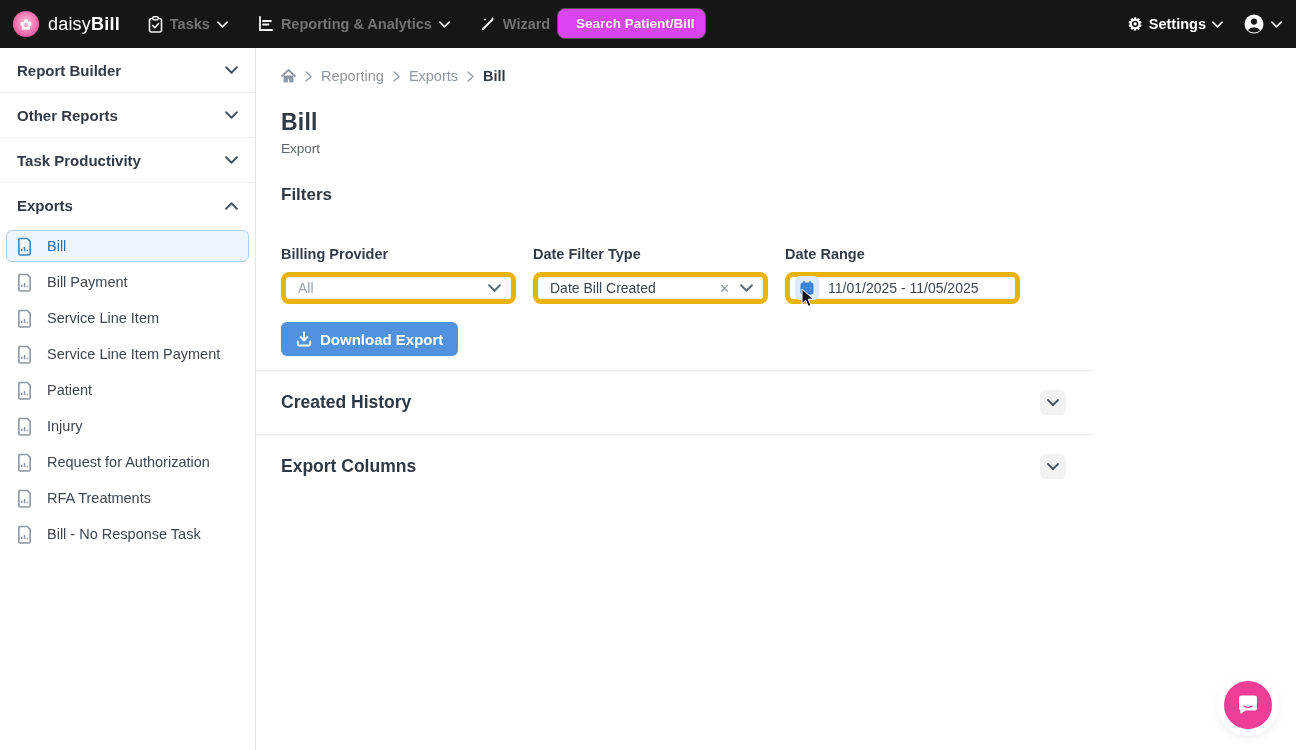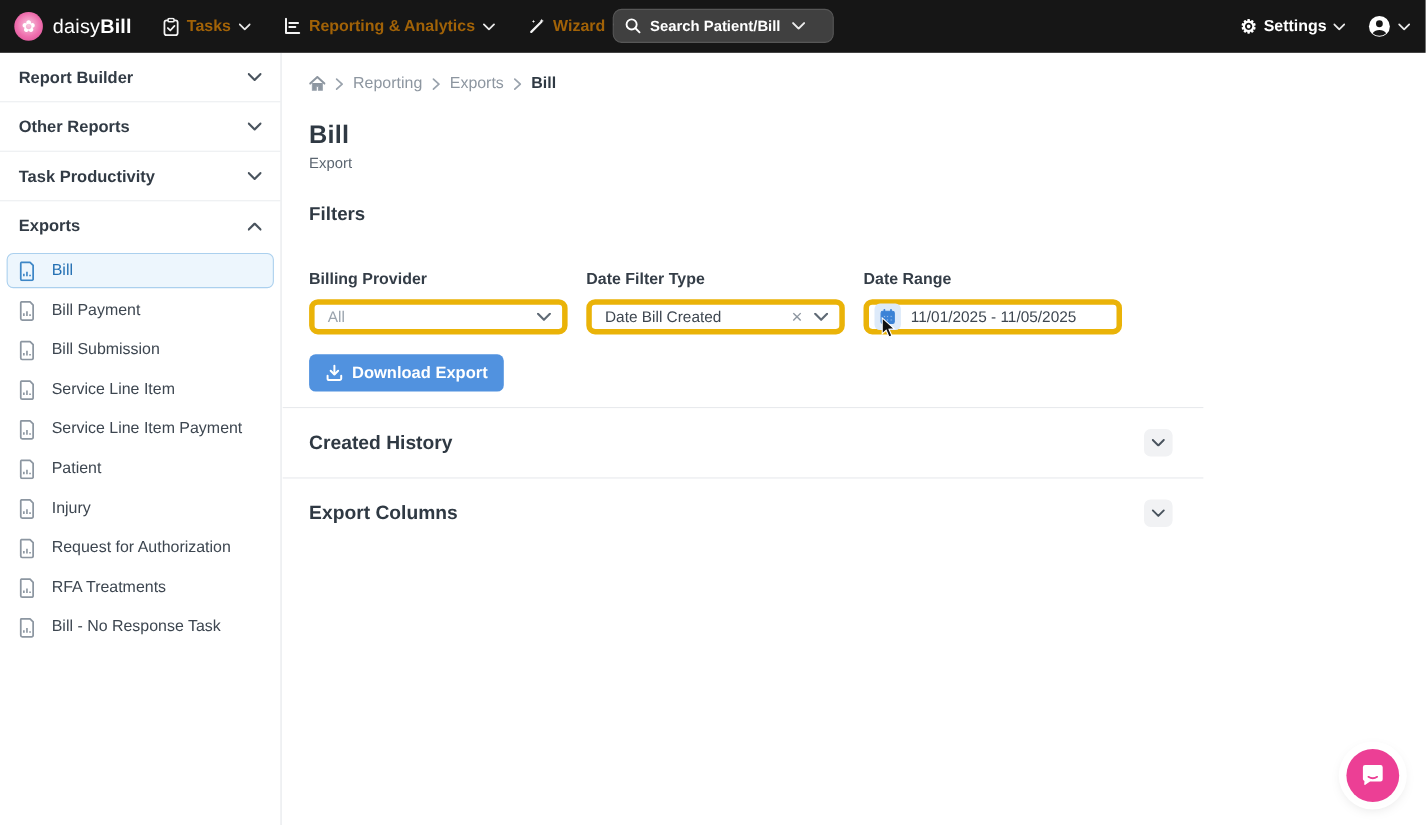--- a/index.html
+++ b/index.html
@@ -13,26 +13,26 @@
   .brand { display:flex; align-items:center; gap:9px; padding:0 14px 0 13px; cursor:pointer; }
   .brand-logo { width:26px; height:26px; border-radius:50%;
                 background:radial-gradient(circle at 50% 45%, #f7c9df 0%, #ef6fae 55%, #d44890 100%);
                 display:flex; align-items:center; justify-content:center; }
   .brand-logo span { color:#fff; font-size:15px; line-height:1; }
   .brand-text { font-size:18px; color:#fff; letter-spacing:.2px; }
   .brand-text .light { font-weight:400; }
   .brand-text .bold { font-weight:700; }
   .nav-items { display:flex; align-items:center; gap:30px; margin-left:14px; }
   .nav-item { display:flex; align-items:center; gap:7px; font-size:14.5px; font-weight:700;
-              color:#a16207; cursor:pointer; }
+              color:#737373; cursor:pointer; }
   .nav-item svg.glyph { opacity:.95; }
   .chev { opacity:.9; }
 
-  .nav-search { position:absolute; left:557px; top:8px; width:201px; height:31px;
-                background:#404040; border:1px solid #575757; border-radius:8px;
+  .nav-search { position:absolute; left:557px; top:8px; width:149px; height:31px;
+                background:#d946ef; border:1px solid #575757; border-radius:8px;
                 display:flex; align-items:center; gap:8px; padding:0 10px; cursor:pointer;text-align:right; }
   .nav-search .label { font-size:13.5px; font-weight:700; color:#fff; white-space:nowrap; }
 
   .nav-right { position:absolute; right:14px; top:0; height:48px; display:flex;
                align-items:center; gap:20px; }
   .settings { display:flex; align-items:center; gap:6px; font-size:14.5px; font-weight:700;
               color:#fff; cursor:pointer; }
   .gear { font-size:17px; line-height:1; }
   .account { display:flex; align-items:center; gap:6px; cursor:pointer; }
 
@@ -232,26 +232,20 @@
       <svg class="doc" width="15" height="19">
           <use href="#doc-icon"></use>
         </svg>
       <span>Bill</span>
     </div>
     <div class="export-item">
       <svg class="doc" width="15" height="19">
           <use href="#doc-icon"></use>
         </svg>
       <span>Bill Payment</span>
-    </div>
-    <div class="export-item">
-      <svg class="doc" width="15" height="19">
-          <use href="#doc-icon"></use>
-        </svg>
-      <span>Bill Submission</span>
     </div>
     <div class="export-item">
       <svg class="doc" width="15" height="19">
           <use href="#doc-icon"></use>
         </svg>
       <span>Service Line Item</span>
     </div>
     <div class="export-item">
       <svg class="doc" width="15" height="19">
           <use href="#doc-icon"></use>

